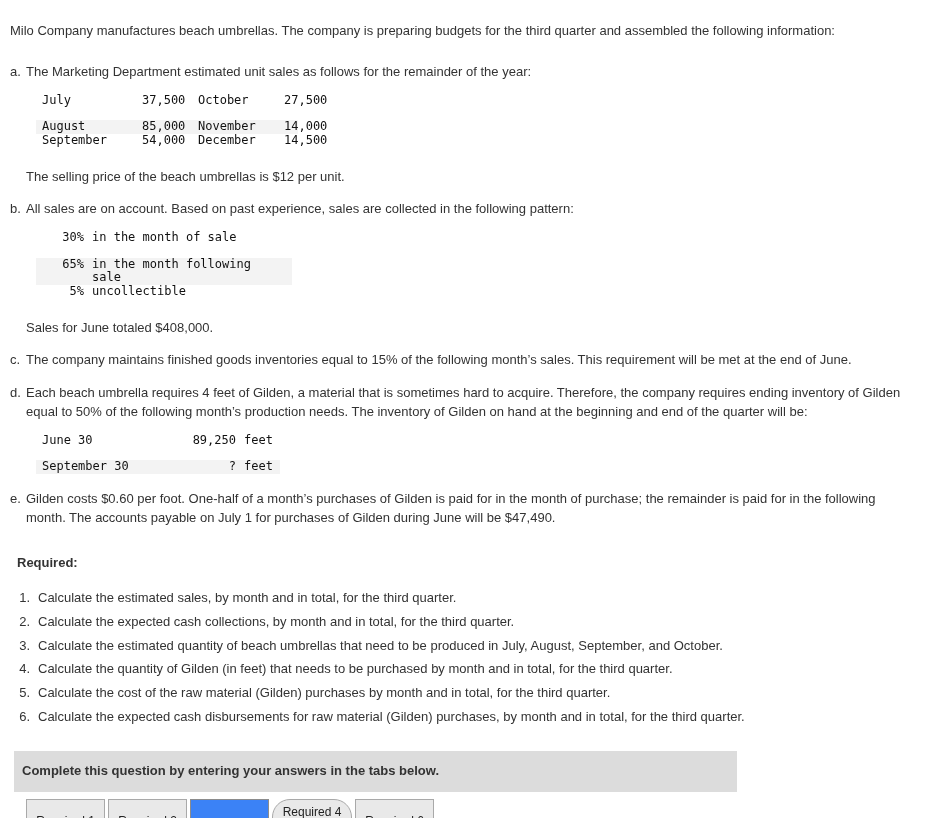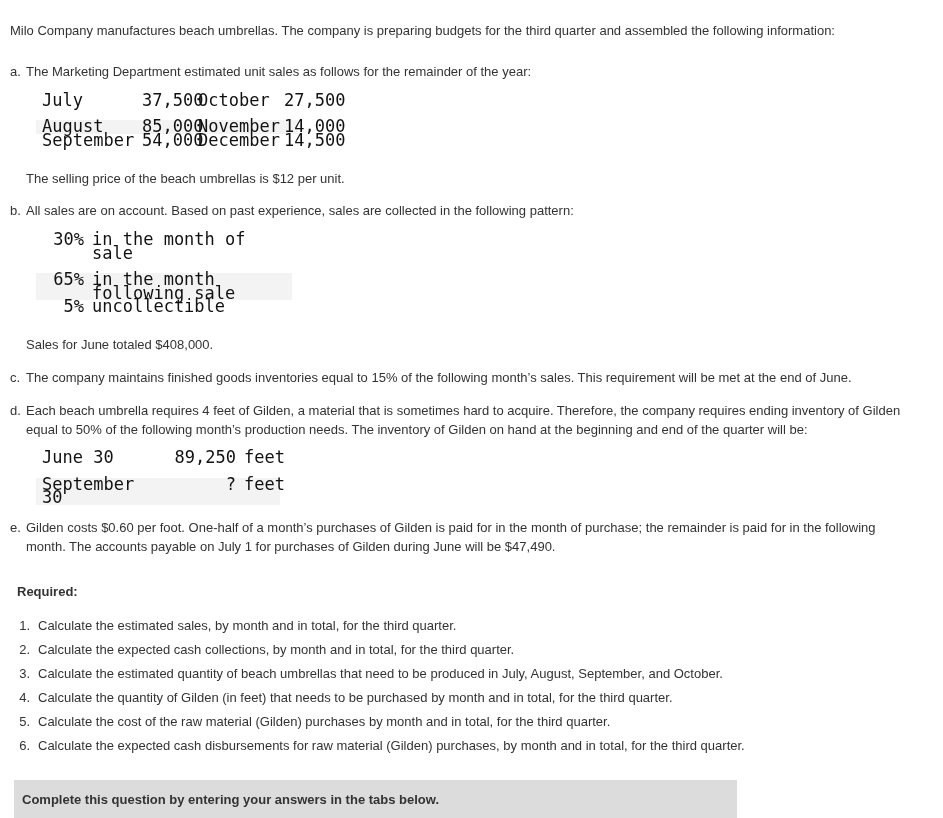--- a/index.html
+++ b/index.html
@@ -18,21 +18,21 @@
   .intro { margin: 0 0 22px 0; max-width: 905px; }
 
   
   .li { display: flex; margin-bottom: 14px; }
   .li-letter { flex: none; width: 16px; }
   .li-body { flex: 1; max-width: 888px; }
 
   
   .mono-block {
     font-family: "DejaVu Sans Mono", monospace;
-    font-size: 17px;
+    font-size: 12px;
     line-height: 13.5px;
     color: #111;
     margin: 12px 0 0 10px;
     display: inline-block;
   }
   .mono-row { display: grid; padding: 0 6px; }
   .mono-row.shaded { background: #f3f3f3; margin-top: 13px; }
 
   .sales-row { grid-template-columns: 100px 56px 86px 56px; width: 262px; }
   .sales-row .num { }

